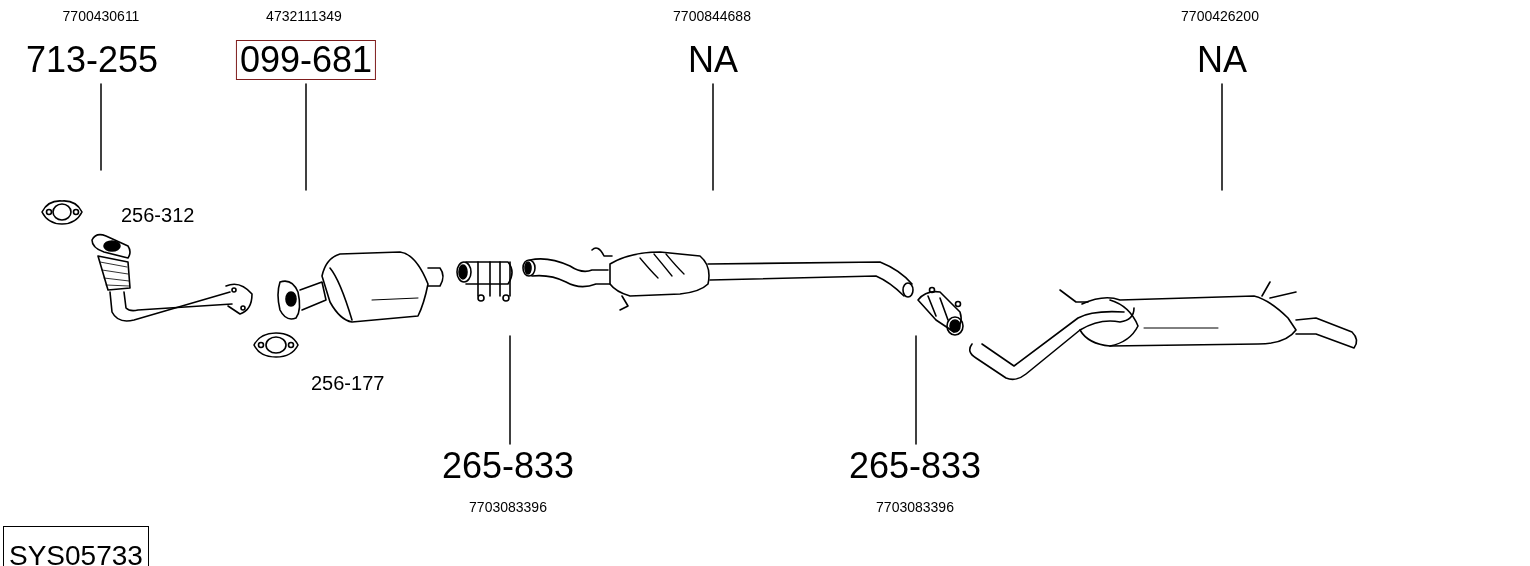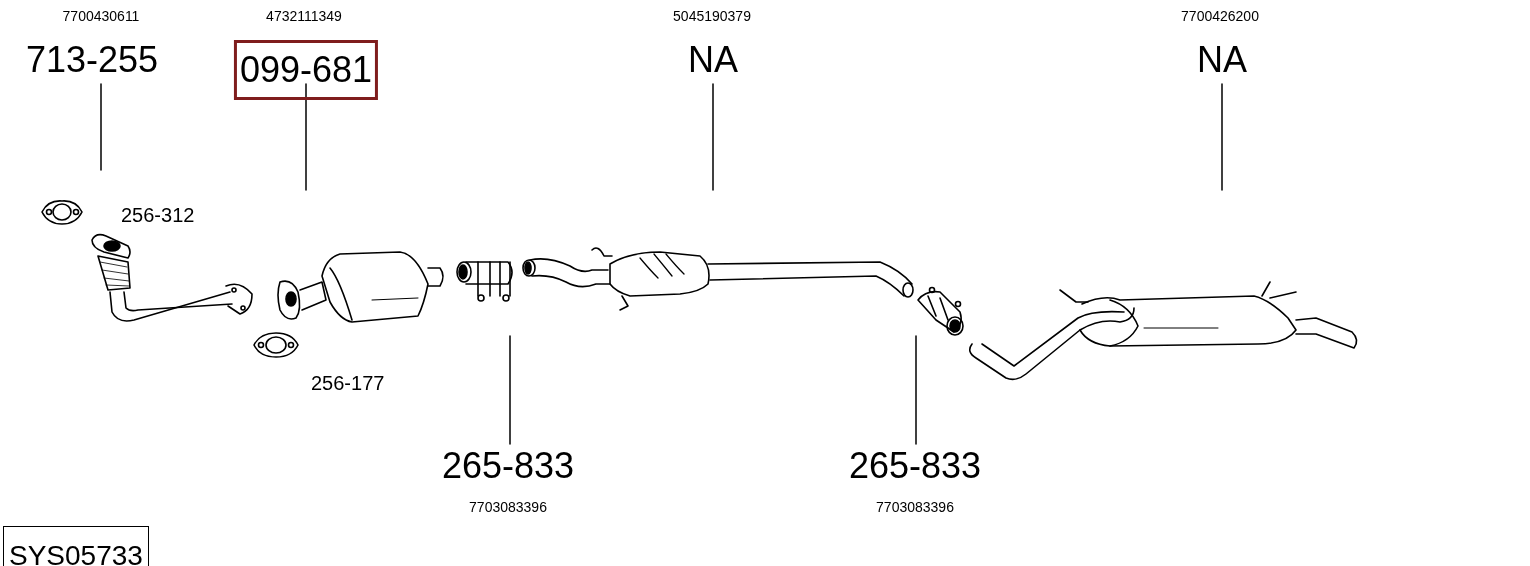--- a/index.html
+++ b/index.html
@@ -1,20 +1,20 @@
 <!DOCTYPE html>
 <html><head>
   <meta charset="utf-8">
   <style>
     html, body { margin: 0; padding: 0; background: #ffffff; }
     body { width: 1530px; height: 566px; position: relative; overflow: hidden;
            font-family: "Liberation Sans", sans-serif; color: #000; }
     .oem { position: absolute; font-size: 14px; transform: translateX(-50%); white-space: nowrap; }
     .part { position: absolute; font-size: 36px; transform: translateX(-50%); white-space: nowrap; line-height: 40px; }
-    .part.boxed { border: 3px solid #7f1d1d; padding: 8px 3px; line-height: 38px; }
+    .part.boxed { border: 1px solid #7f1d1d; padding: 0 3px; line-height: 38px; }
     .small-part { position: absolute; font-size: 20px; white-space: nowrap; }
     .sys { position: absolute; left: 3px; top: 526px; font-size: 28px; border: 1px solid #000;
            padding: 12px 5px; line-height: 34px; }
     svg.diagram { position: absolute; left: 0; top: 0; }
   </style>
 </head>
 <body>
 
 <svg class="diagram" width="1530" height="566" viewBox="0 0 1530 566" fill="none" stroke="#000" stroke-width="1.6" stroke-linecap="round" stroke-linejoin="round">
 
@@ -106,21 +106,21 @@
     <path d="M1296,320 L1316,318 L1352,332 Q1360,340 1354,348 L1316,334 L1296,334"></path>
   </g>
 </svg>
 
 <div class="oem" style="left:101px; top:8px;">7700430611</div>
 <div class="part" style="left:92px; top:40px;">713-255</div>
 
 <div class="oem" style="left:304px; top:8px;">4732111349</div>
 <div class="part boxed" style="left:306px; top:40px;">099-681</div>
 
-<div class="oem" style="left:712px; top:8px;">5045190379</div>
+<div class="oem" style="left:712px; top:8px;">7700844688</div>
 <div class="part" style="left:713px; top:40px;">NA</div>
 
 <div class="oem" style="left:1220px; top:8px;">7700426200</div>
 <div class="part" style="left:1222px; top:40px;">NA</div>
 
 <div class="small-part" style="left:99px; top:204px;margin-left:22px;">256-312</div>
 <div class="small-part" style="left:311px; top:336px;margin-top:36px;">256-177</div>
 
 <div class="part" style="left:508px; top:446px;">265-833</div>
 <div class="oem" style="left:508px; top:499px;">7703083396</div>

